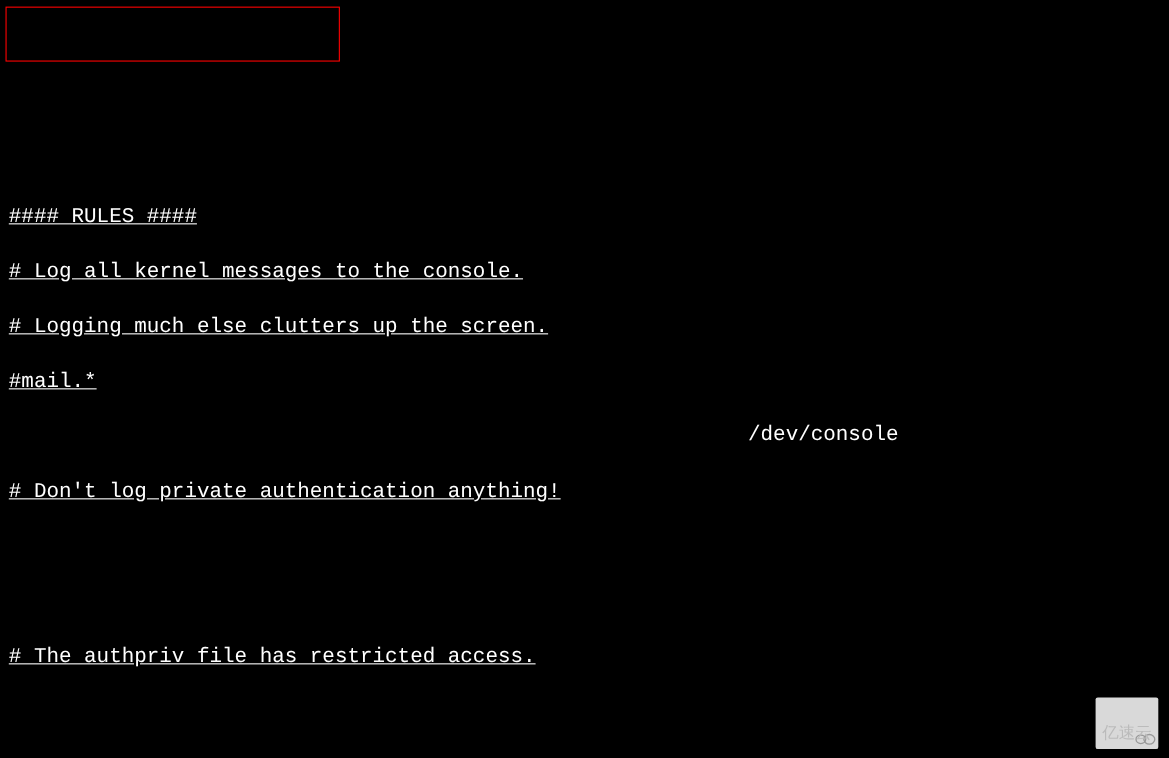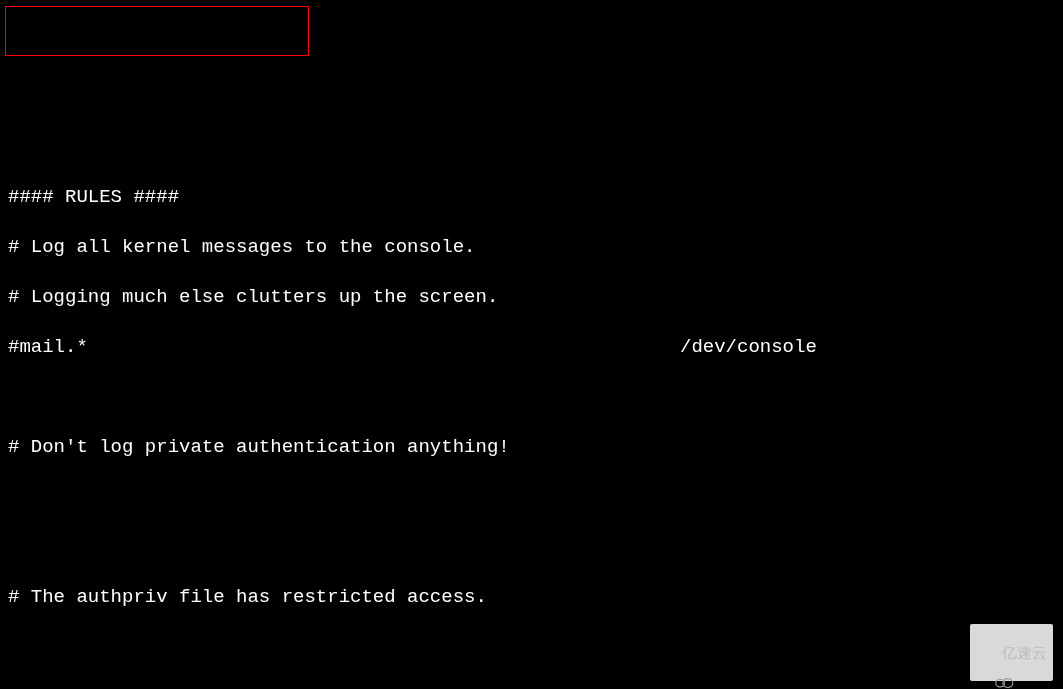--- a/index.html
+++ b/index.html
@@ -16,20 +16,21 @@
       padding: 10px 8px;
       width: 1063px;
       height: 689px;
       overflow: hidden;
       position: relative;
       white-space: pre;
     }
     .line {
       display: block;
       height: 25px;
+      text-decoration: underline;
     }
     .highlight-box {
       position: absolute;
       top: 6px;
       left: 5px;
       width: 304px;
       height: 50px;
       border: 1px solid #ff0000;
       pointer-events: none;
     }
@@ -37,34 +38,36 @@
       display: inline-block;
       width: 11px;
       height: 20px;
       border: 1px solid #00ff00;
       vertical-align: text-bottom;
       margin-left: 1px;
     }
     .col2 {
       position: absolute;
       left: 680px;
+      margin-top: 48px;
     }
     .watermark {
       position: absolute;
       bottom: 8px;
       right: 10px;
       font-family: Arial, sans-serif;
       font-size: 15px;
       color: #bbbbbb;
       background: rgba(255,255,255,0.85);
-      padding: 16px 6px;
+      padding: 2px 6px;
       border-radius: 2px;
       display: flex;
       align-items: center;
       gap: 4px;
+      flex-direction: column;
     }
     .watermark-icon {
       display: inline-block;
       width: 22px;
       height: 14px;
     }
     .watermark-icon svg {
       width: 100%;
       height: 100%;
     }

